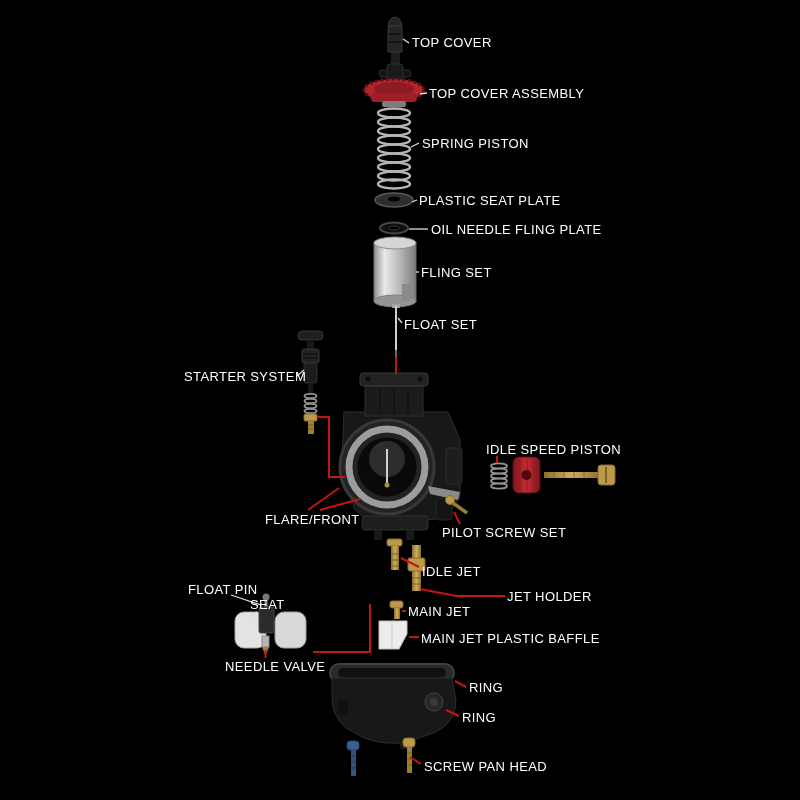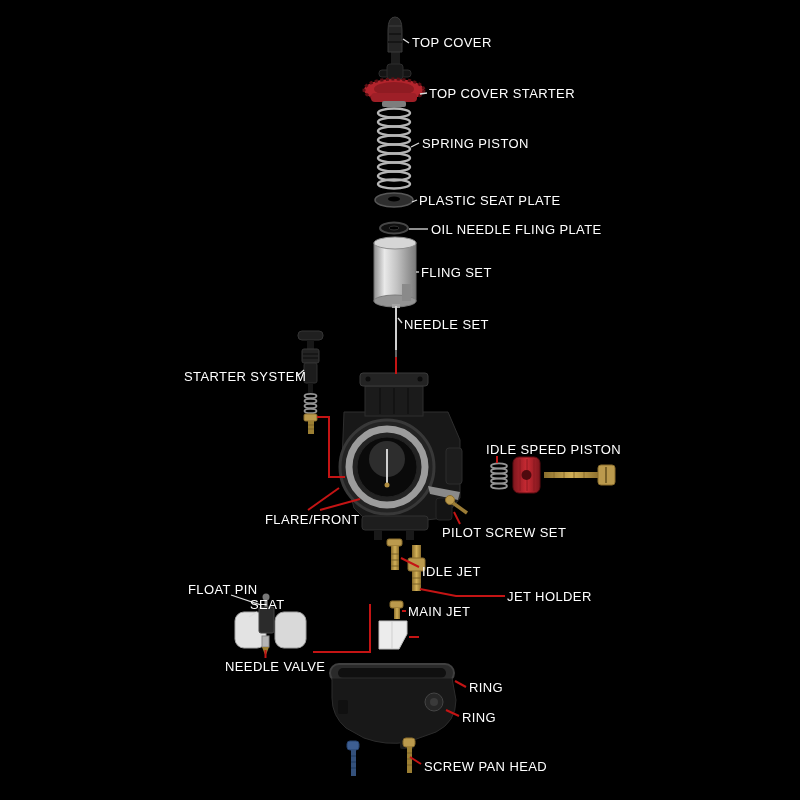--- a/index.html
+++ b/index.html
@@ -258,33 +258,34 @@
     <line class="leader-red" x1="394" y1="611" x2="398" y2="611"></line>
     <line class="leader-red" x1="401" y1="637" x2="411" y2="637"></line>
     <line class="leader-red" x1="257.5" y1="650" x2="257.5" y2="658"></line>
     <polyline class="leader-red" points="305,652 362,652 362,604"></polyline>
     <line class="leader-red" x1="447" y1="681" x2="458" y2="687"></line>
     <line class="leader-red" x1="438" y1="710" x2="451" y2="716"></line>
     <line class="leader-red" x1="402" y1="757" x2="413" y2="764"></line>
   </svg>
 
   <div class="part-label" style="left:404px;top:35px">TOP COVER</div>
-  <div class="part-label" style="left:421px;top:86px">TOP COVER STARTER</div>
+  <div class="part-label" style="left:421px;top:86px">TOP COVER ASSEMBLY</div>
   <div class="part-label" style="left:414px;top:136px">SPRING PISTON</div>
   <div class="part-label" style="left:411px;top:193px">PLASTIC SEAT PLATE</div>
   <div class="part-label" style="left:423px;top:222px">OIL NEEDLE FLING PLATE</div>
   <div class="part-label" style="left:413px;top:265px">FLING SET</div>
-  <div class="part-label" style="left:396px;top:317px">NEEDLE SET</div>
+  <div class="part-label" style="left:396px;top:317px">FLOAT SET</div>
   <div class="part-label" style="left:176px;top:369px">STARTER SYSTEM</div>
   <div class="part-label" style="left:478px;top:442px">IDLE SPEED PISTON</div>
   <div class="part-label" style="left:257px;top:512px">FLARE/FRONT</div>
   <div class="part-label" style="left:434px;top:525px">PILOT SCREW SET</div>
   <div class="part-label" style="left:414px;top:564px">IDLE JET</div>
   <div class="part-label" style="left:499px;top:589px">JET HOLDER</div>
   <div class="part-label" style="left:180px;top:582px">FLOAT PIN</div>
   <div class="part-label" style="left:242px;top:597px">SEAT</div>
   <div class="part-label" style="left:400px;top:604px">MAIN JET</div>
+  <div class="part-label" style="left:413px;top:631px">MAIN JET PLASTIC BAFFLE</div>
   <div class="part-label" style="left:217px;top:659px">NEEDLE VALVE</div>
   <div class="part-label" style="left:461px;top:680px">RING</div>
   <div class="part-label" style="left:454px;top:710px">RING</div>
   <div class="part-label" style="left:416px;top:759px">SCREW PAN HEAD</div>
 
 </div>
 
 </body></html>

